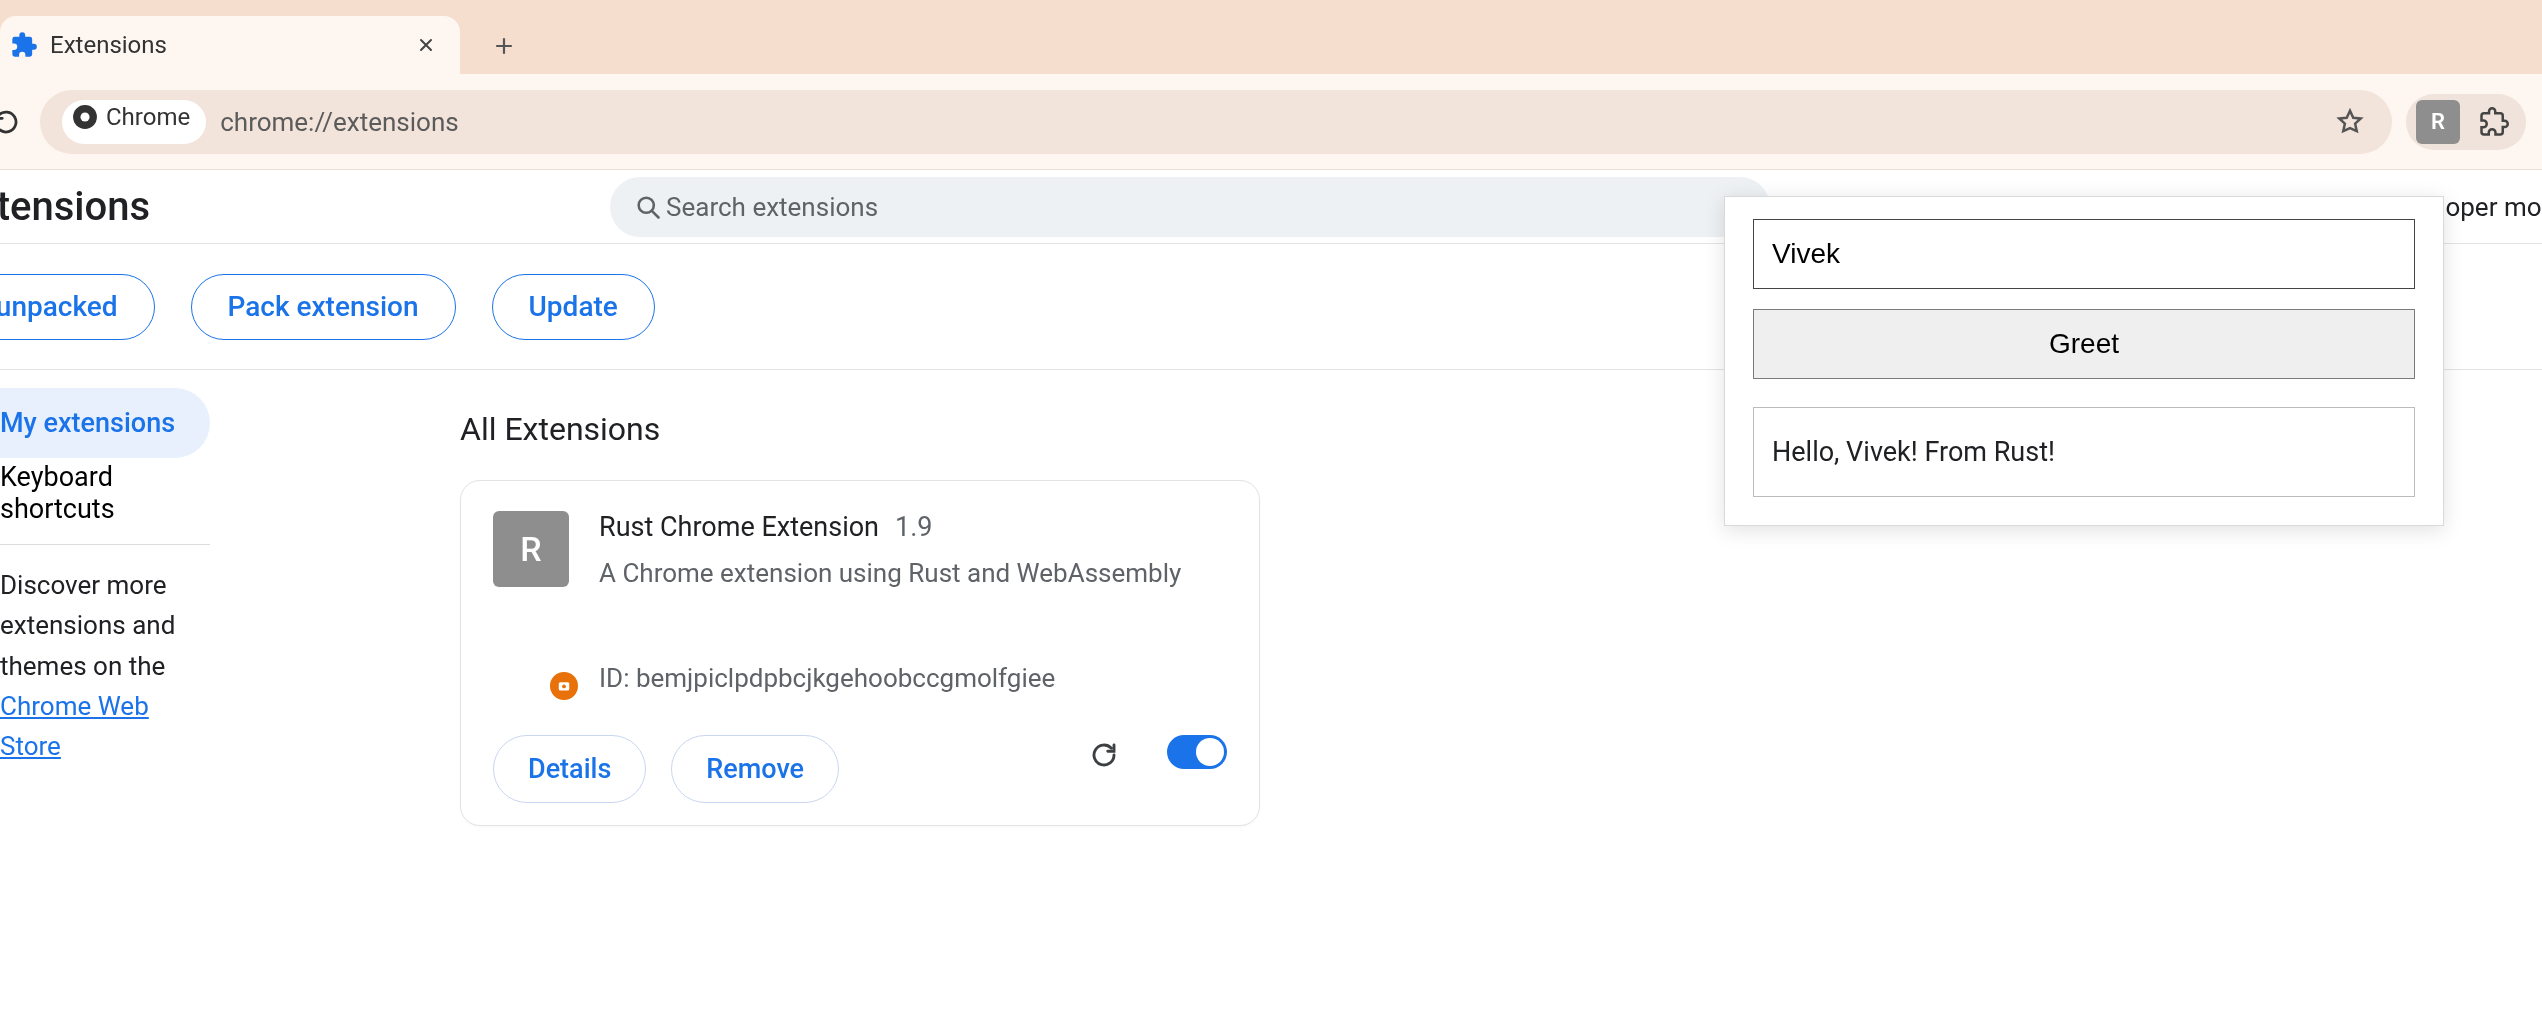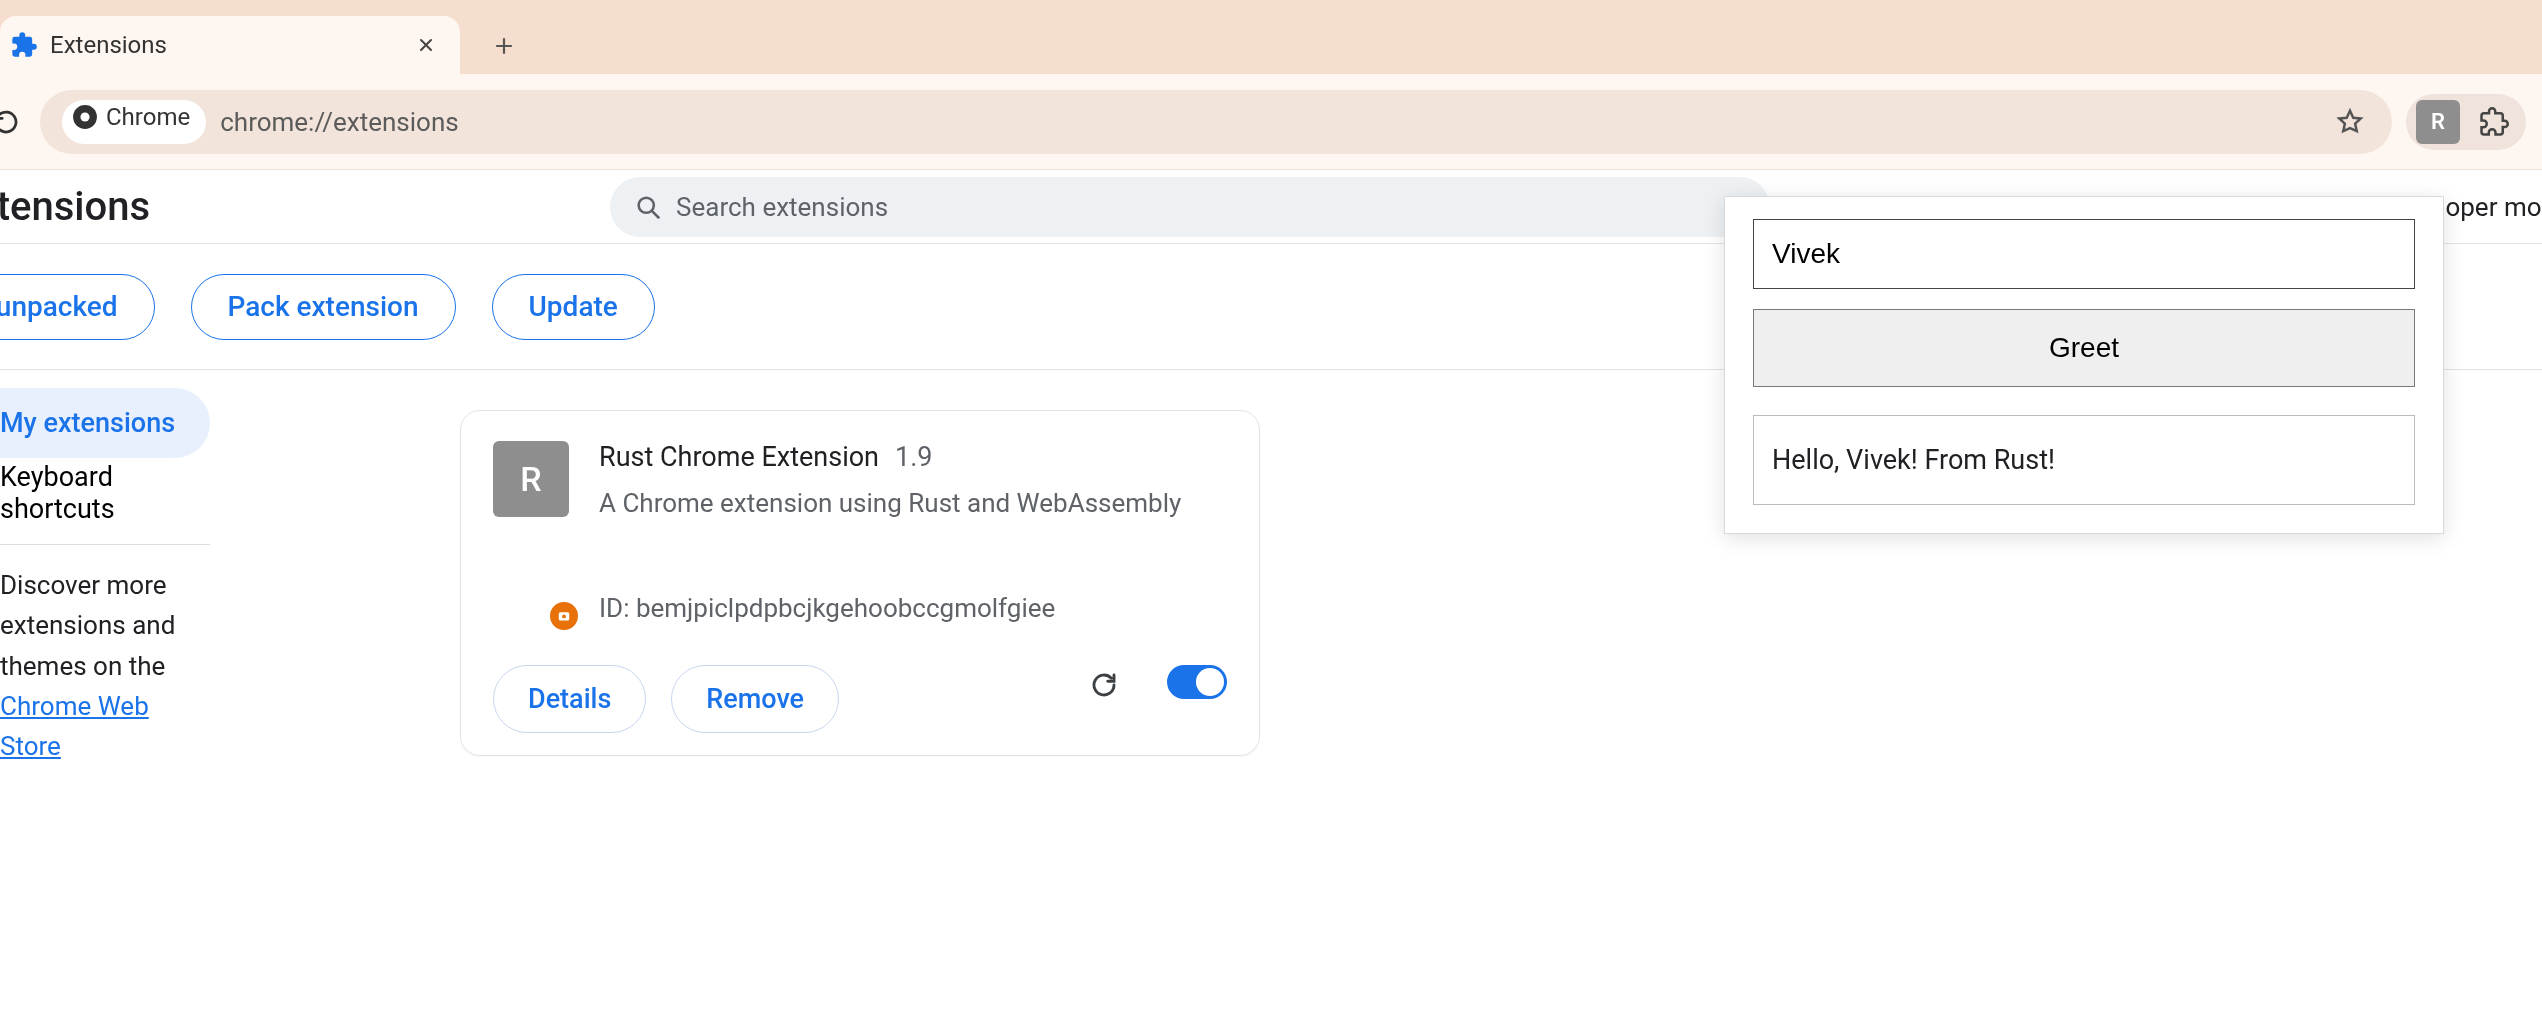--- a/index.html
+++ b/index.html
@@ -144,21 +144,21 @@
   }
   .search-wrap {
     margin-left: 460px;
     width: 1160px;
     height: 60px;
     background: #eef1f4;
     border-radius: 30px;
     display: flex;
     align-items: center;
     padding: 0 24px;
-    gap: 14px;
+    gap: 4px;
     color: #5f6368;
     font-size: 26px;
   }
   .dev-mode {
     margin-left: auto;
     margin-right: -28px; 
     font-size: 26px;
     color: #202124;
   }
 
@@ -296,21 +296,21 @@
     width:100%;
     height:70px;
     border:1.5px solid #444;
     padding:0 18px;
     font-size:28px;
     color:#000;
     background:#fff;
   }
   .popup-btn {
     width:100%;
-    height:78px;
+    height:70px;
     margin-top:20px;
     border:1.5px solid #7a7a7a;
     background:#efefef;
     font-size:28px;
     color:#000;
   }
   .popup-out {
     width:100%;
     height:90px;
     margin-top:28px;
@@ -408,20 +408,21 @@
     <div class="sidebar">
       <div class="side-item active">My extensions</div>
       <div class="side-item">Keyboard shortcuts</div>
       <hr class="side-divider">
       <div class="side-note">
         <span>Discover more extensions and themes on the </span><a href="#">Chrome Web Store</a>
       </div>
     </div>
 
     <div class="main-col">
+      <div class="section-h">All Extensions</div>
 
       <div class="ext-card">
         <div class="ext-top">
           <div class="ext-icon-wrap">
             <div class="ext-icon">R</div>
             <div class="ext-badge">
               <svg viewBox="0 0 24 24" width="18" height="18">
                   <rect x="5" y="7" width="14" height="11" rx="2" fill="#fff"></rect>
                   <circle cx="12" cy="12.5" r="2.5" fill="#e8710a"></circle>
                 </svg>

